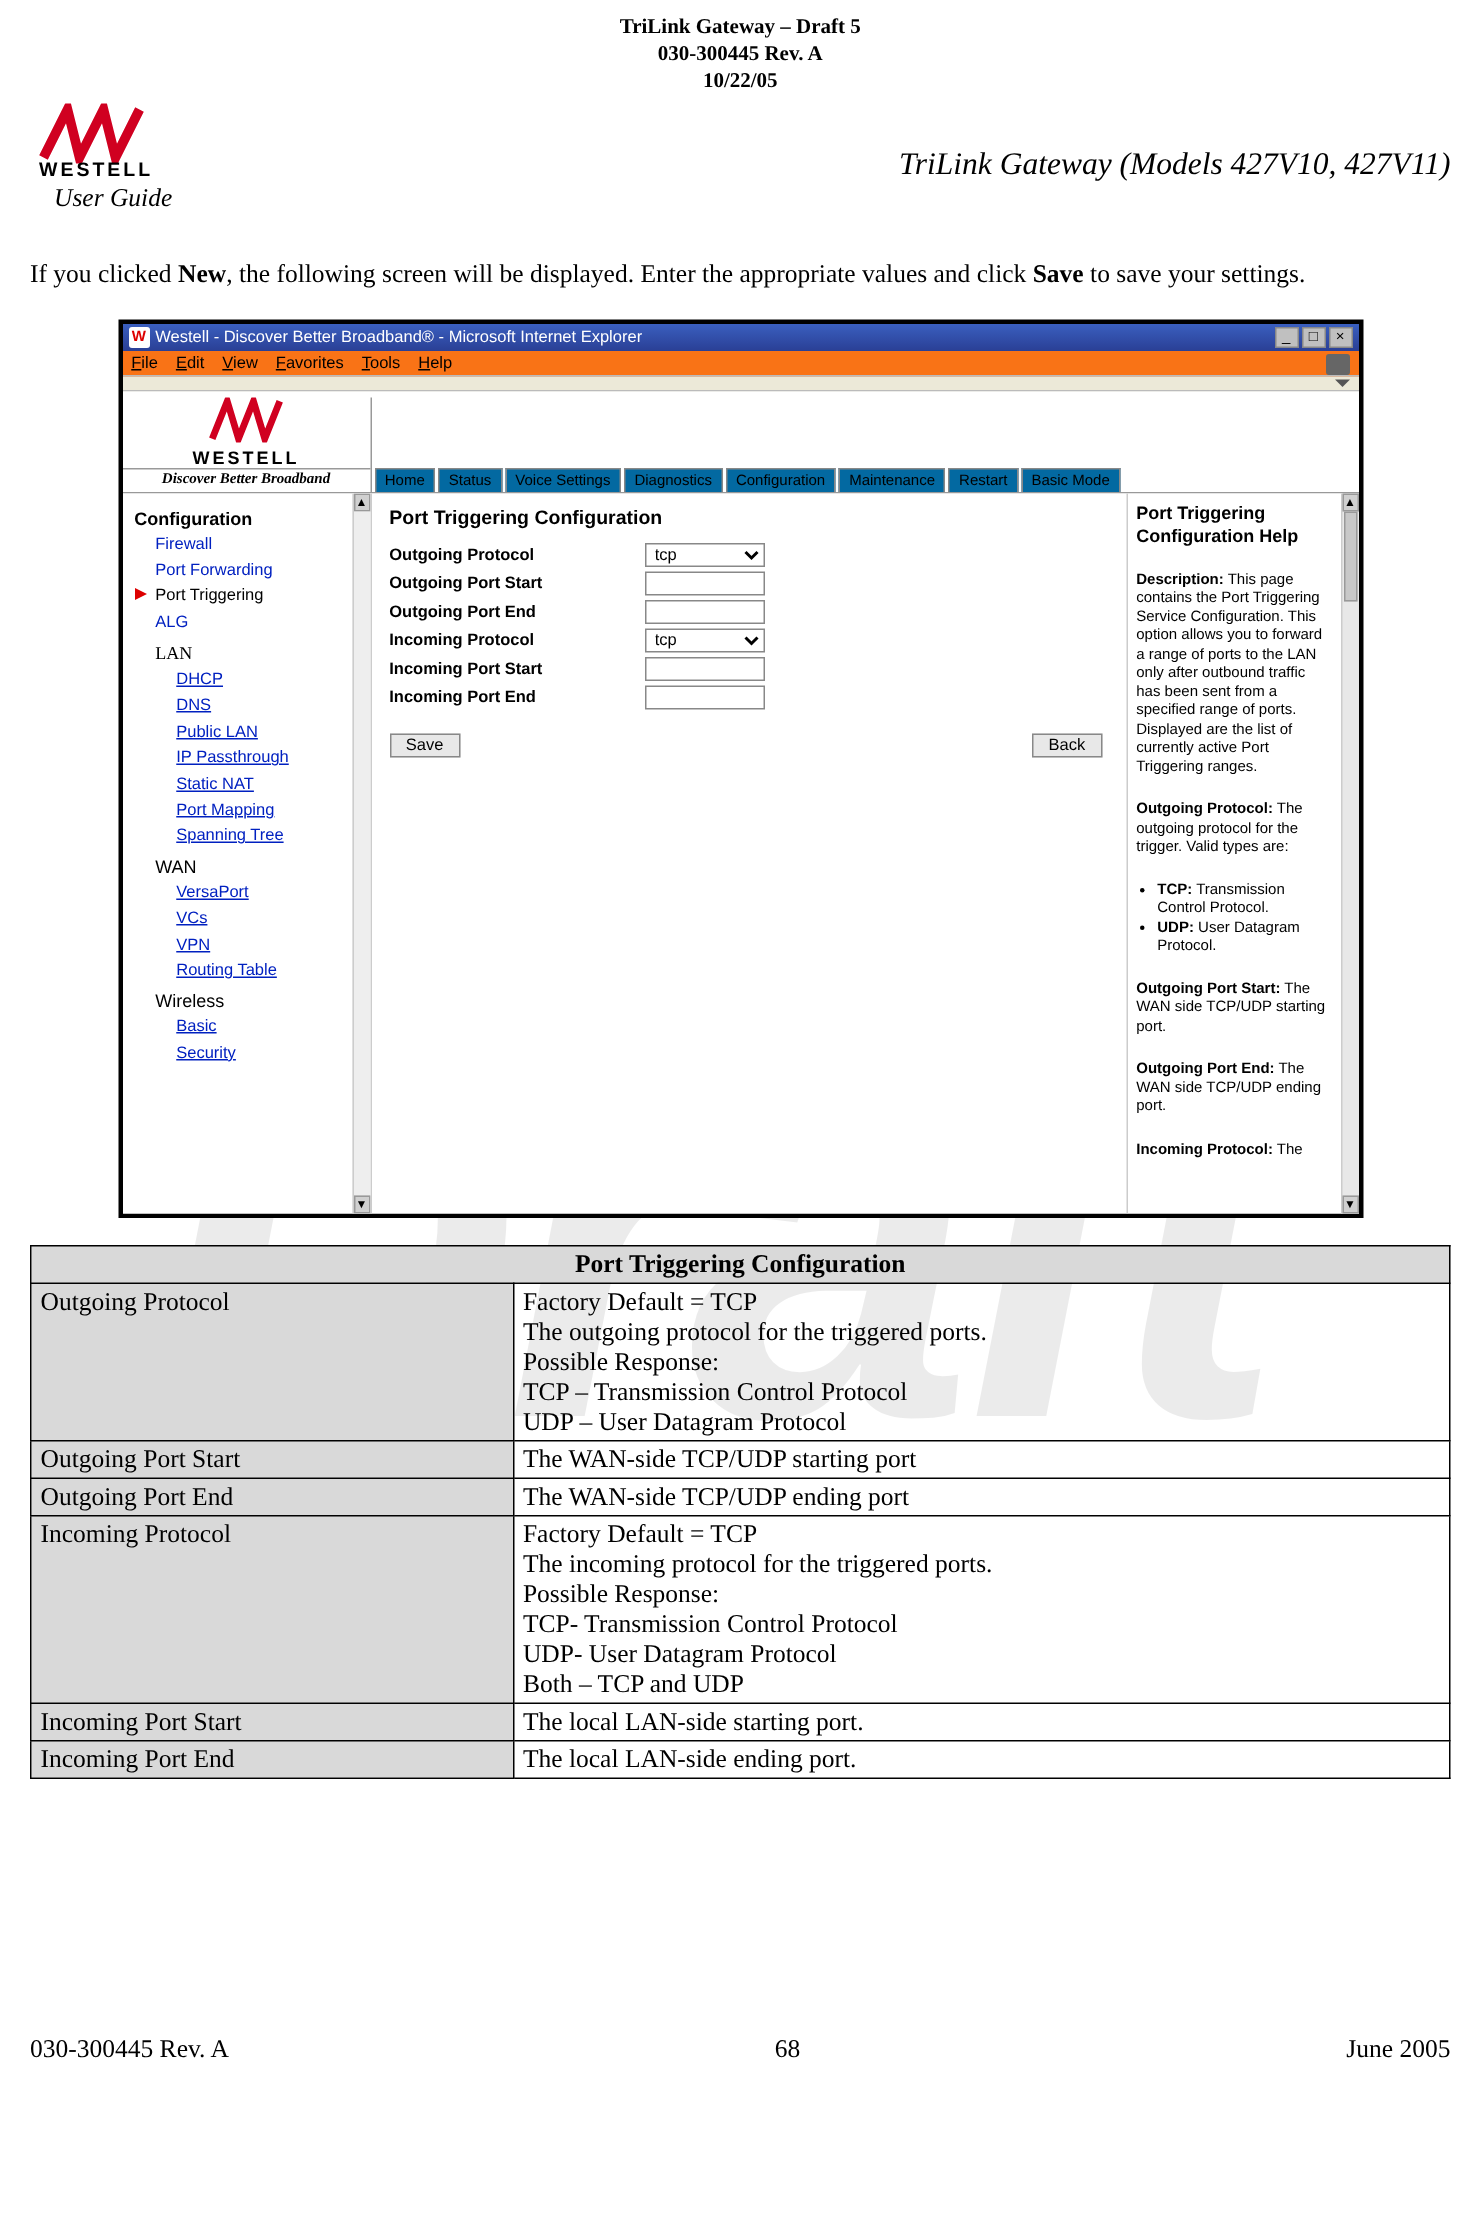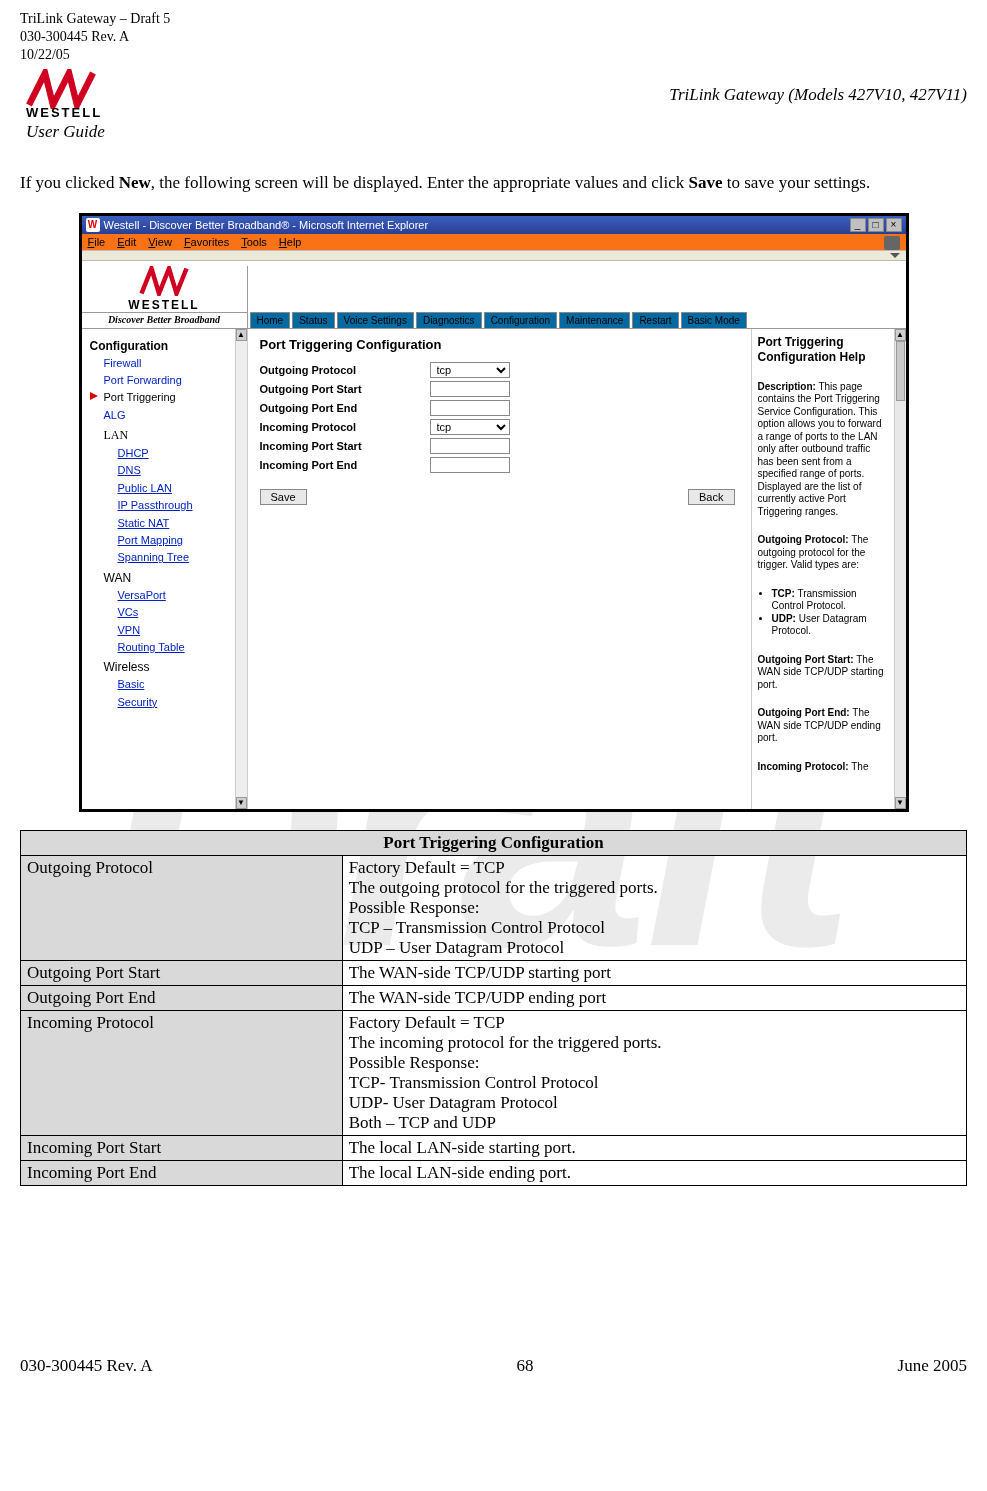--- a/index.html
+++ b/index.html
@@ -23,24 +23,24 @@
   .watermark span {
     font-family: Arial, sans-serif;
     font-size: 340px;
     font-weight: bold;
     font-style: italic;
     color: rgba(0,0,0,0.08);
     transform: translate(-20px, 140px);
     letter-spacing: -10px;
   }
   .page-header {
-    text-align: left;
+    text-align: center;
     font-family: "Times New Roman", Times, serif;
     font-size: 14px;
-    font-weight: normal;
+    font-weight: bold;
     line-height: 1.3;
     position: relative;
     z-index: 1;
   }
   .logo-row {
     display: flex;
     align-items: flex-start;
     justify-content: space-between;
     margin-top: 4px;
     position: relative;
@@ -61,27 +61,27 @@
     font-family: Arial, sans-serif;
     font-weight: bold;
     font-size: 13px;
     letter-spacing: 2px;
     margin-top: -4px;
     margin-left: 6px;
   }
   .user-guide {
     font-style: italic;
     font-size: 17px;
-    margin-left: 6px;
+    margin-left: 16px;
     margin-top: 2px;
   }
   .header-right {
     font-style: italic;
-    font-size: 17px;
-    margin-top: 16px;
+    font-size: 21px;
+    margin-top: 28px;
     white-space: nowrap;
     text-align: right;
   }
   .intro {
     margin-top: 30px;
     font-size: 17px;
     line-height: 1.35;
     position: relative;
     z-index: 1;
   }

